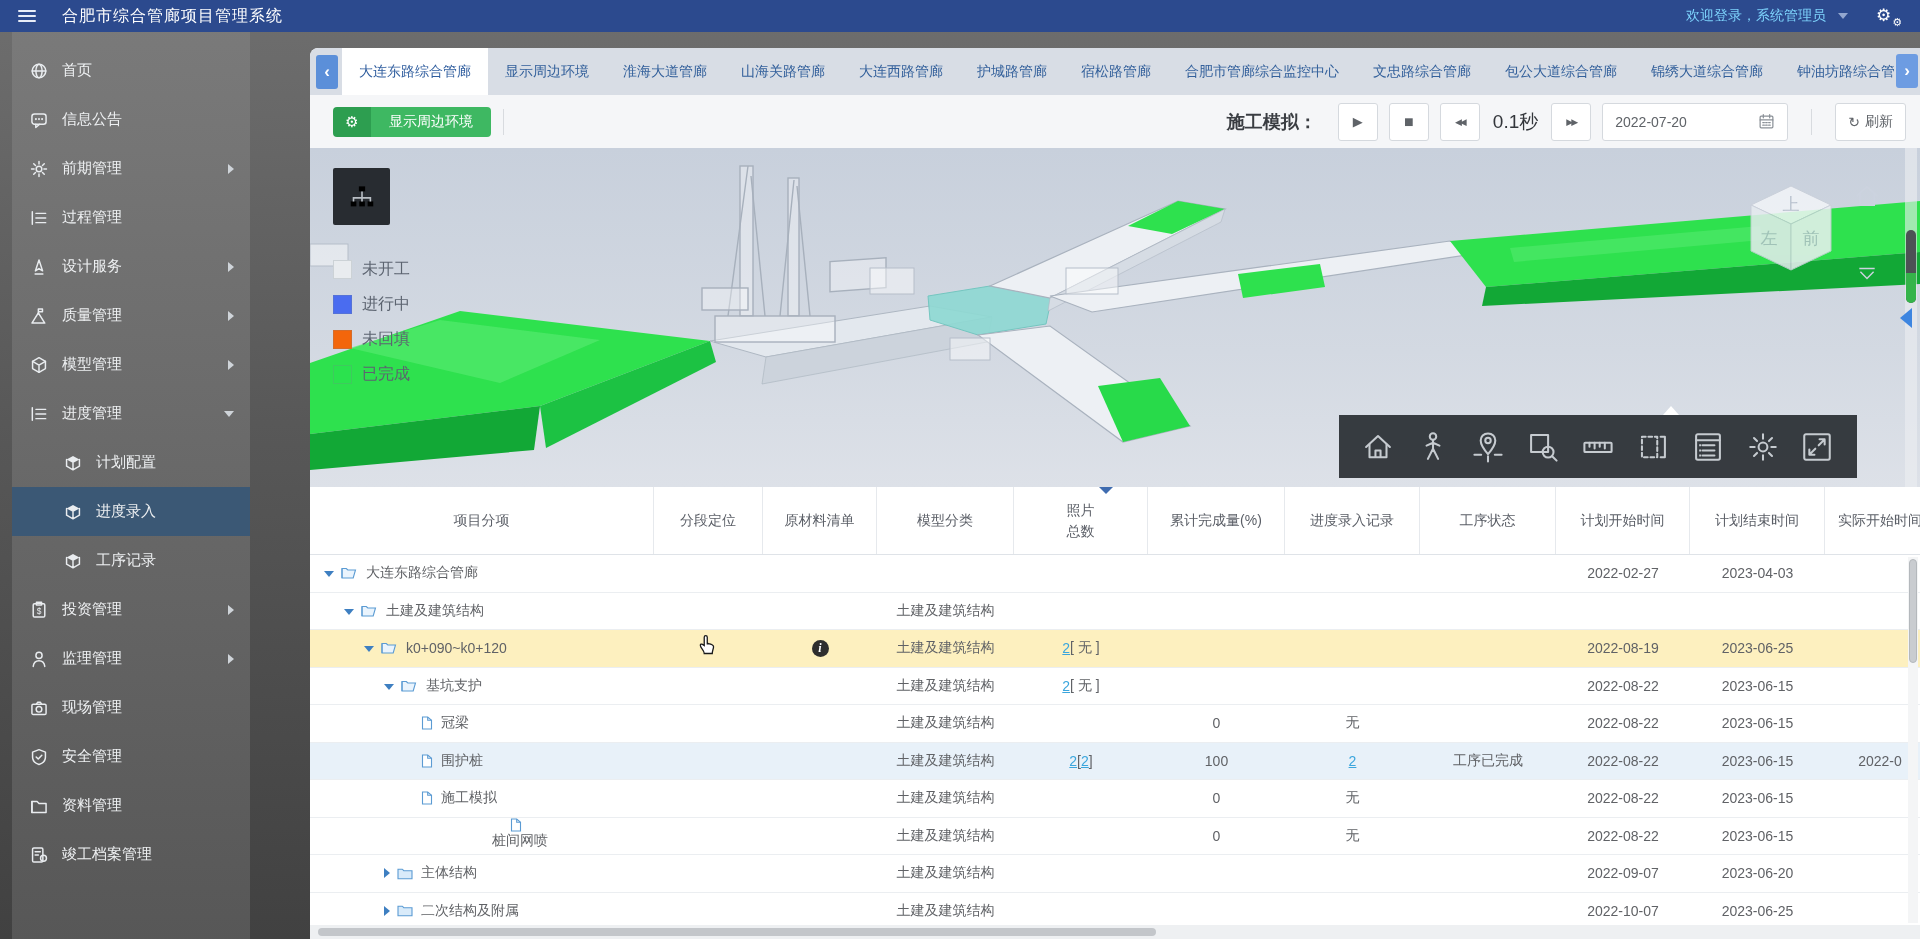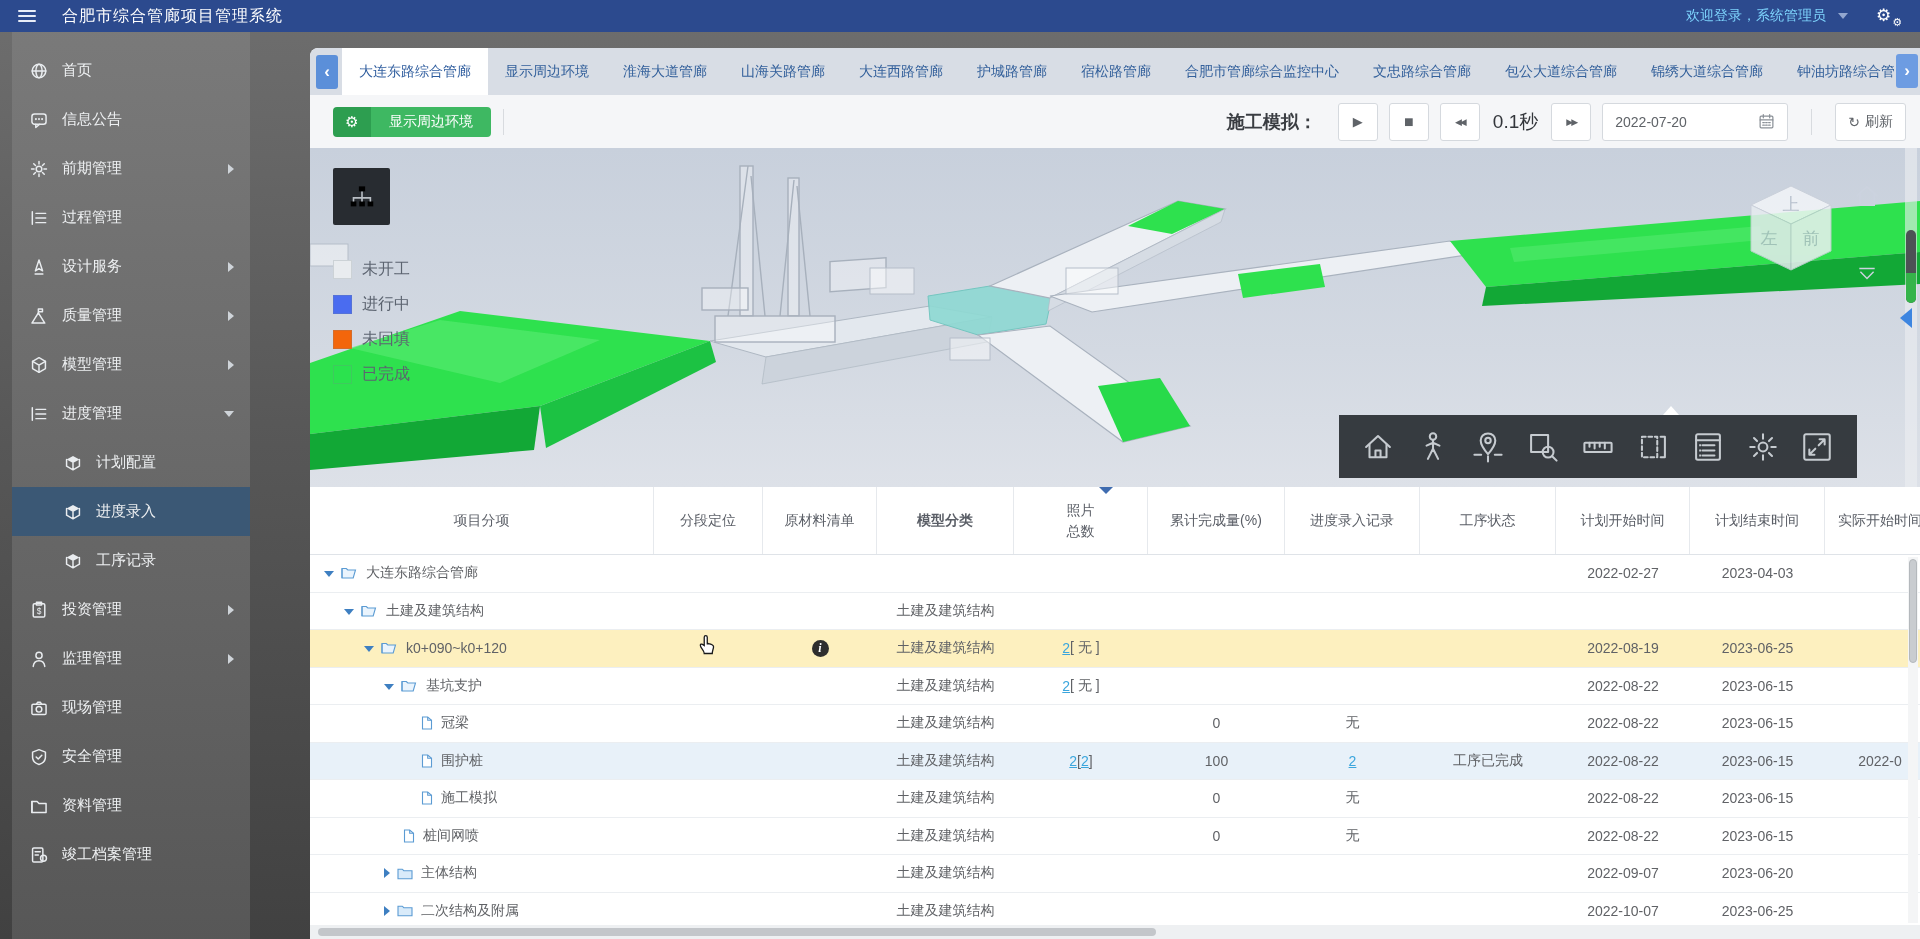--- a/index.html
+++ b/index.html
@@ -453,21 +453,21 @@
       </div>
     <div id="v-expand"></div>
   </div>
 
   <div id="grid">
     <div id="collapse-tri"></div>
     <div id="thead">
         <div class="th" style="width: 344px;">项目分项</div>
         <div class="th" style="width: 109px;">分段定位</div>
         <div class="th" style="width: 114px;">原材料清单</div>
-        <div class="th" style="width: 137px; font-weight: bold;">模型分类</div>
+        <div class="th" style="width: 137px;">模型分类</div>
         <div class="th" style="width: 134px;">照片
 总数</div>
         <div class="th" style="width: 137px;">累计完成量(%)</div>
         <div class="th" style="width: 135px;">进度录入记录</div>
         <div class="th" style="width: 136px;">工序状态</div>
         <div class="th" style="width: 134px;">计划开始时间</div>
         <div class="th" style="width: 135px;">计划结束时间</div>
         <div class="th" style="width: 110px;">实际开始时间</div>
       </div>
     <div id="tbody">
@@ -638,21 +638,21 @@
           <div class="td" style="width: 137px;">0</div>
           <div class="td" style="width: 135px;">
             <span>无</span>
           </div>
           <div class="td" style="width: 136px;"></div>
           <div class="td" style="width: 134px;">2022-08-22</div>
           <div class="td" style="width: 135px;">2023-06-15</div>
           <div class="td" style="width: 110px;"></div>
         </div>
         <div class="tr">
-          <div class="td name" style="width: 344px; padding-left: 76px;">
+          <div class="td name" style="width: 344px; padding-left: 76px; flex-direction: column;">
             <span class="arr none"></span>
             <span class="tree-ico">
               <svg width="12" height="14" viewBox="0 0 12 14">
                 <path d="M1.5 1h5.2L10.5 4.3V13H1.5z" fill="#fff" stroke="#5b9bd3" stroke-width="1.1"></path>
                 <path d="M6.7 1v3.3h3.8" fill="none" stroke="#5b9bd3" stroke-width="1.1"></path>
               </svg>
             </span>
             <span>桩间网喷</span>
           </div>
           <div class="td" style="width: 109px;"></div>

